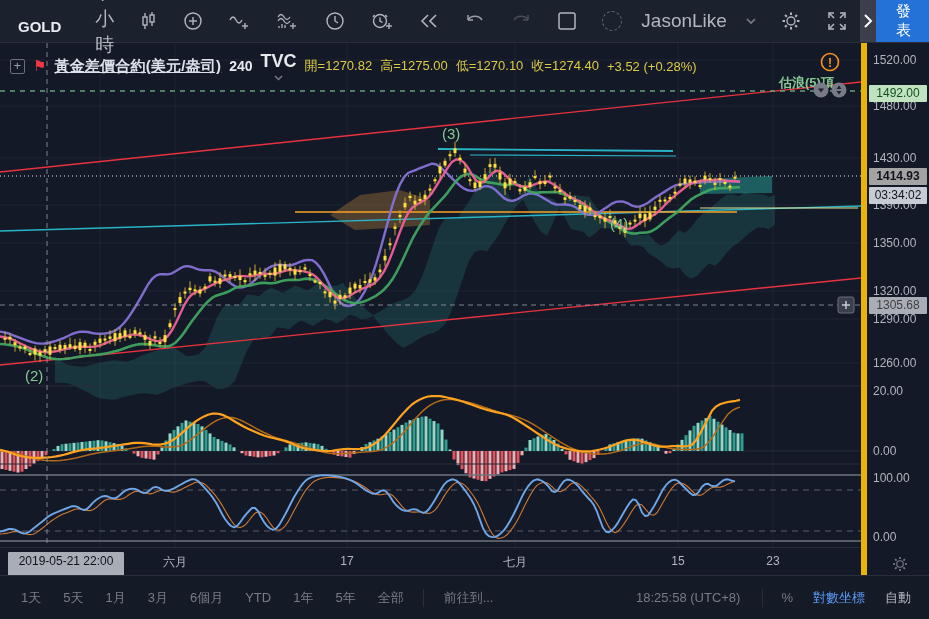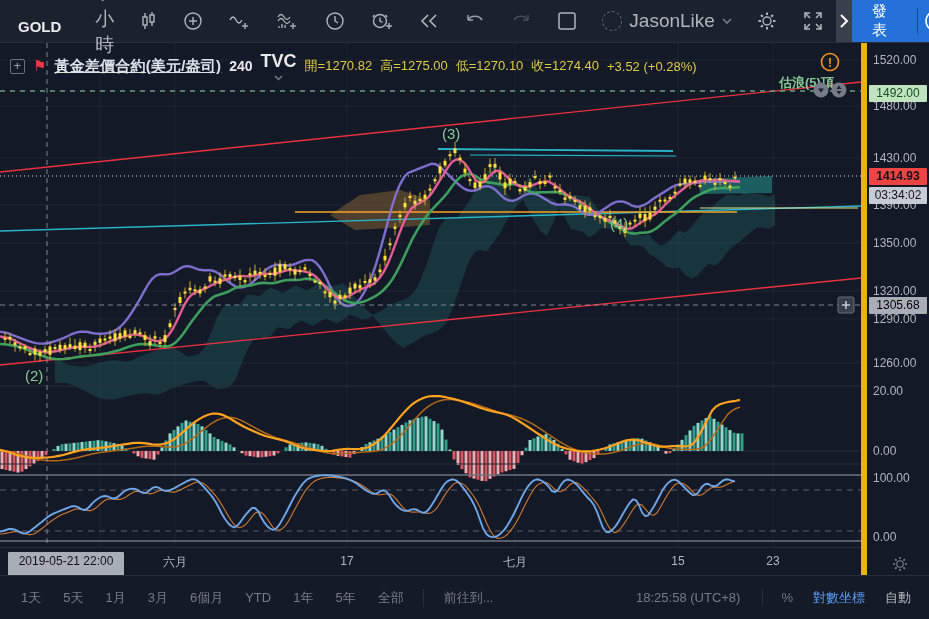--- a/index.html
+++ b/index.html
@@ -8,21 +8,21 @@
   #app { position:relative; width:929px; height:619px; background:#141927; overflow:hidden; color:#d1d4dc; }
 
   
   #topbar { position:absolute; left:0; top:0; width:929px; height:43px; background:#1c212e;
             border-bottom:1px solid #2a2e39; display:flex; align-items:stretch; }
   .tb-sep { width:1px; height:26px; background:#2a2e39; align-self:center; }
   .tb-btn { display:flex; align-items:center; justify-content:center; padding:0 12px; height:100%;
             color:#b2b5be; cursor:pointer; font-size:19px; }
   .tb-btn svg { display:block; }
   #symbol-btn { font-weight:bold; font-size:15px; color:#e8eaed; padding:11px 22px 0 18px; }
-  #user-btn { gap:7px; }
+  #user-btn { gap:19px; }
   .avatar-dashed { width:20px; height:20px; border:1.5px dashed #6a6f7a; border-radius:50%; }
   #publish-wrap { margin-left:auto; display:flex; align-items:stretch; }
   #collapse-btn { width:18px; display:flex; align-items:center; justify-content:center; background:#3a3f4b; color:#fff; }
   #publish-area { display:flex; align-items:stretch; background:#2472d8; }
   #publish-btn { display:flex; align-items:center; padding:0 20px; color:#fff; font-size:15px; cursor:pointer; }
   #publish-div { width:1px; background:rgba(0,0,0,.3); margin:8px 0; }
   #play-btn { display:flex; align-items:center; justify-content:center; width:44px; cursor:pointer; }
 
   
   #chart-wrap { position:absolute; left:0; top:43px; width:861px; height:504px; }
@@ -36,23 +36,23 @@
   .plusbox { width:15px; height:15px; border:1px solid #6a6f7a; border-radius:2px; position:relative; }
   .plusbox:before { content:"+"; position:absolute; left:2.5px; top:-2px; color:#9aa0ab; font-size:13px; }
   .flag { color:#f23645; font-size:15px; }
 
   
   #price-axis { position:absolute; left:861px; top:43px; width:68px; height:532px; background:#141927;
                 border-left:6px solid #eab308; font-size:12px; color:#b2b5be; }
   .pa-label { position:absolute; left:6px; height:16px; line-height:16px; }
   .pa-badge { position:absolute; left:2px; right:2px; height:17px; line-height:17px; text-align:center;
               border-radius:1px; font-size:12px; }
-  .pa-last   { background:#ef4444; color:#10131c; font-weight:bold; }
+  .pa-last   { background:#a3a3a3; color:#10131c; font-weight:bold; }
   .pa-count  { background:#c7cbd3; color:#10131c; }
-  .pa-cross  { background:#a9adb6; color:#000000; }
+  .pa-cross  { background:#a9adb6; color:#404040; }
   .pa-alert  { background:#bfe3c0; color:#174d1e; }
   #axis-gear { position:absolute; left:24px; top:512px; color:#787b86; }
 
   
   #time-axis { position:absolute; left:0; top:547px; width:861px; height:28px; background:#141927;
                border-top:1px solid #2a2e39; font-size:12px; color:#b2b5be; }
   .ta-label { position:absolute; top:6px; transform:translateX(-50%); }
   #ta-cross { position:absolute; left:8px; top:4px; width:116px; height:36px; line-height:19px; text-align:center;
               background:#a9adb6; color:#10131c; border-radius:1px; font-size:12px; }
 

